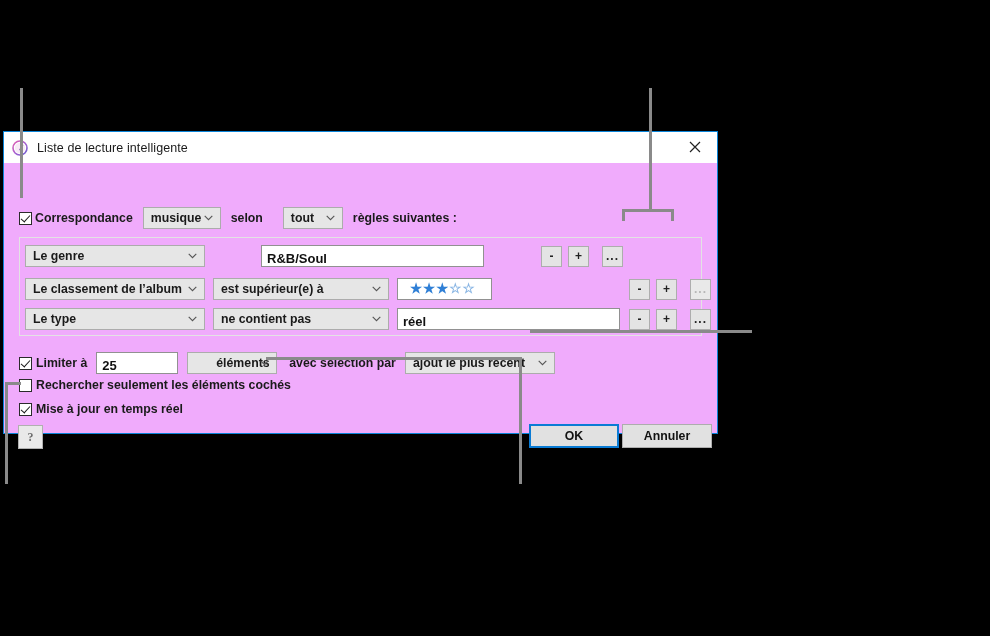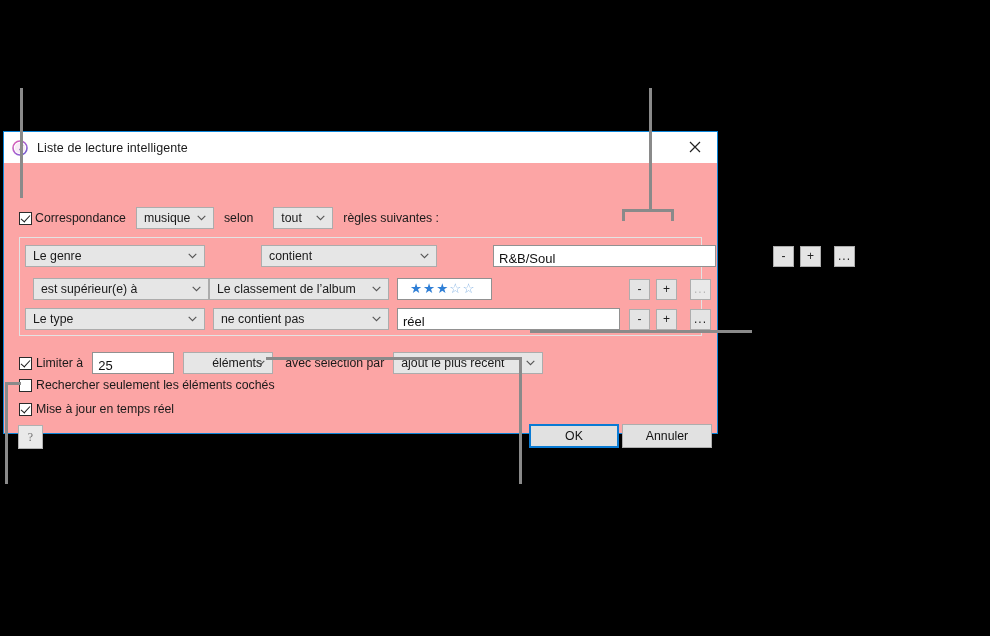--- a/index.html
+++ b/index.html
@@ -65,21 +65,22 @@
     height: 30px;
     display: flex;
     align-items: center;
     justify-content: center;
   }
   .close-btn svg { display: block; }
 
   .body-area {
     position: relative;
     height: 270px;
-    background: #fca5a5;
+    background: #f0abfc;
+    font-weight: bold;
   }
 
   
   .chk {
     width: 13px;
     height: 13px;
     border: 1px solid #2b2b2b;
     background: #ffffff;
     box-sizing: border-box;
     display: inline-block;
@@ -353,49 +354,41 @@
 
       <div class="rule-row r1">
         <div class="combo rule-field">
           <span>Le genre</span>
           <span class="caret">
             <svg width="9" height="6" viewBox="0 0 9 6">
                 <path d="M0.7 0.8 L4.5 4.6 L8.3 0.8" stroke="#555" stroke-width="1.1" fill="none"></path>
               </svg>
           </span>
         </div>
-        <div class="combo rule-op">
-          <span>contient</span>
+        <div class="txt rule-val">
+          <span>R&amp;B/Soul</span>
+        </div>
+        <div class="rule-btns">
+          <div class="sqbtn btn-minus">-</div>
+          <div class="sqbtn btn-plus">+</div>
+          <div class="sqbtn btn-dots">...</div>
+        </div>
+      </div>
+
+      <div class="rule-row r2">
+        <div class="combo rule-field">
+          <span>Le classement de l’album</span>
           <span class="caret">
             <svg width="9" height="6" viewBox="0 0 9 6">
                 <path d="M0.7 0.8 L4.5 4.6 L8.3 0.8" stroke="#555" stroke-width="1.1" fill="none"></path>
               </svg>
           </span>
         </div>
-        <div class="txt rule-val">
-          <span>R&amp;B/Soul</span>
-        </div>
-        <div class="rule-btns">
-          <div class="sqbtn btn-minus">-</div>
-          <div class="sqbtn btn-plus">+</div>
-          <div class="sqbtn btn-dots">...</div>
-        </div>
-      </div>
-
-      <div class="rule-row r2">
         <div class="combo rule-op">
           <span>est supérieur(e) à</span>
-          <span class="caret">
-            <svg width="9" height="6" viewBox="0 0 9 6">
-                <path d="M0.7 0.8 L4.5 4.6 L8.3 0.8" stroke="#555" stroke-width="1.1" fill="none"></path>
-              </svg>
-          </span>
-        </div>
-        <div class="combo rule-field">
-          <span>Le classement de l’album</span>
           <span class="caret">
             <svg width="9" height="6" viewBox="0 0 9 6">
                 <path d="M0.7 0.8 L4.5 4.6 L8.3 0.8" stroke="#555" stroke-width="1.1" fill="none"></path>
               </svg>
           </span>
         </div>
         <div class="txt rule-val stars">
           <span class="stars">
             <span class="star-on">★</span>
             <span class="star-on">★</span>

